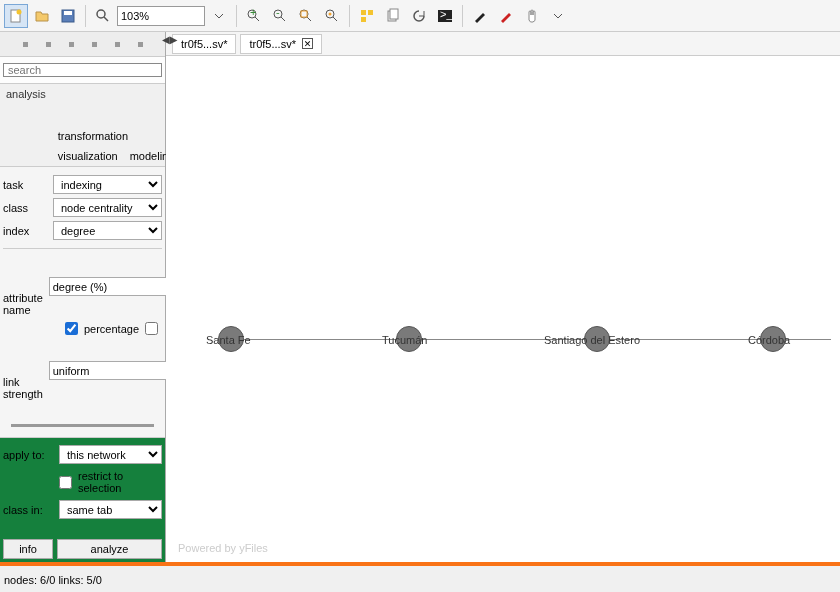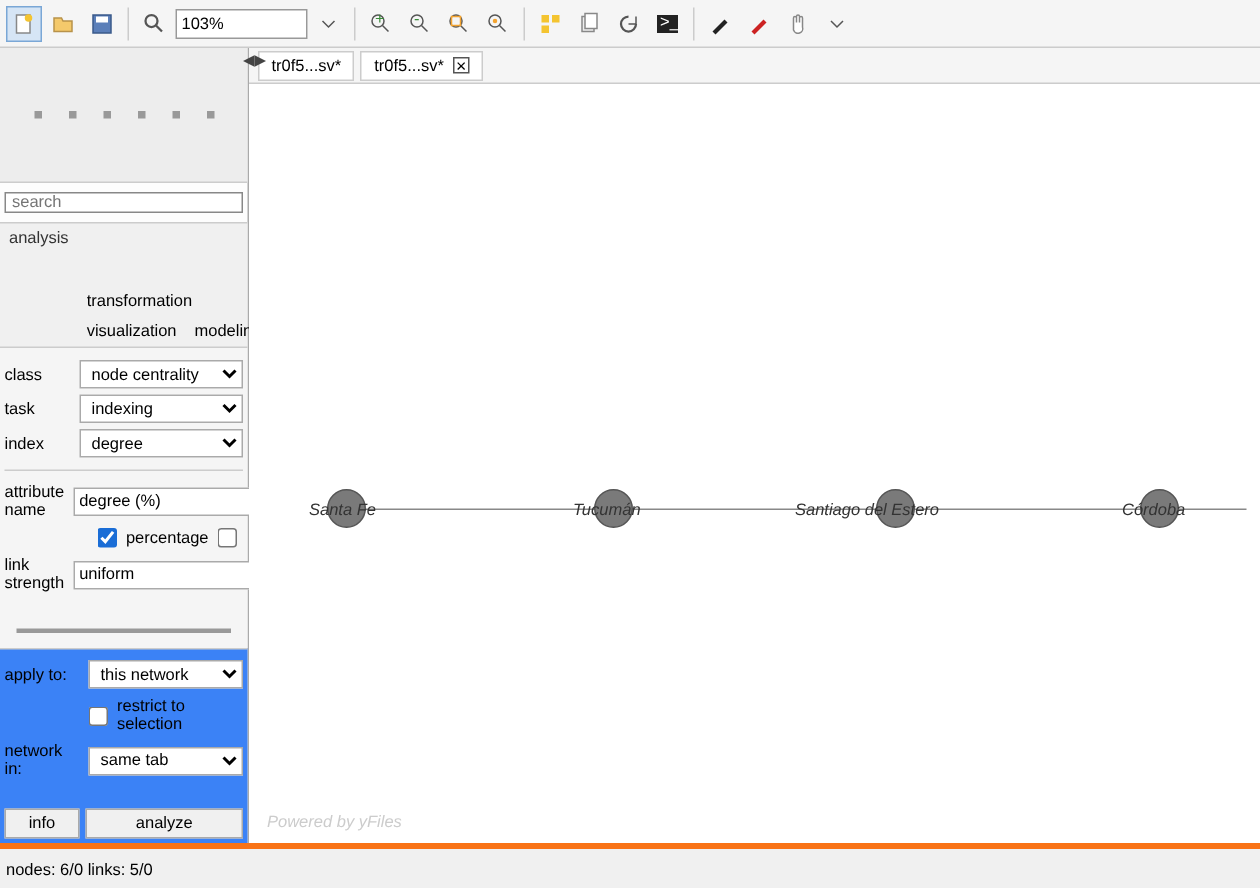--- a/index.html
+++ b/index.html
@@ -19,38 +19,38 @@
 .search-box { margin: 6px 3px; height: 20px; border: 1px solid #888; padding: 0 4px; font-size: 11px; }
 
 .tabs-row { display: flex; background: #f0f0f0; border-top: 1px solid #ccc; border-bottom: 1px solid #ccc; font-size: 10px; }
 .tab { padding: 4px 6px; cursor: pointer; }
 .tab.prefix { color: #333; }
 
 .form-area { padding: 4px 3px; background: #f5f5f5; }
 .form-row { display: flex; align-items: center; margin: 4px 0; gap: 6px; }
 .form-row label { width: 44px; font-size: 11px; }
 .form-row select, .form-row input[type=text] { flex: 1; height: 19px; border: 1px solid #aaa; font-size: 11px; padding: 0 3px; background: #fff; }
-.wide-label { width: 70px !important; font-size: 10px; }
+.wide-label { width: 70px !important; font-size: 10px; margin-top: 35px; }
 
 .sep-line { height: 1px; background: #ccc; margin: 8px 0; }
 .chk-row { display: flex; align-items: center; justify-content: flex-end; gap: 6px; padding: 2px 4px; }
 .chk-row input[type=checkbox] { width: 13px; height: 13px; }
 .scroll-hint { height: 3px; background: #999; margin: 24px 8px 6px 8px; }
 
-.bottom-form { border-top: 1px solid #ccc; padding: 3px; background: #3b82f6; }
+.bottom-form { border-top: 1px solid #ccc; padding: 3px; background: #15803d; }
 .btn-row { display: flex; gap: 4px; margin-top: 20px; }
 .btn-row button { flex: 1; height: 20px; border: 1px solid #aaa; background: #f0f0f0; font-size: 11px; cursor: pointer; }
 .btn-row button:first-child { flex: 0 0 50px; }
 
 .content { flex: 1; display: flex; flex-direction: column; position: relative; }
 .doc-tabs { height: 24px; background: #f5f5f5; border-bottom: 1px solid #ccc; display: flex; align-items: center; padding-left: 6px; position: relative; }
 .doc-tabs .resizer { position: absolute; left: -4px; top: 2px; font-size: 10px; color: #444; }
 .doc-tab { height: 20px; padding: 0 8px; display: flex; align-items: center; gap: 6px; border: 1px solid #ccc; background: #fff; margin-right: 4px; font-size: 10px; }
 .doc-tab .close { border: 1px solid #555; width: 11px; height: 11px; display: flex; align-items: center; justify-content: center; font-size: 9px; cursor: pointer; }
-.canvas { flex: 1; background: #fff; position: relative; font-style: italic; }
+.canvas { flex: 1; background: #fff; position: relative; }
 .node { position: absolute; width: 26px; height: 26px; border-radius: 50%; background: #7a7a7a; border: 1px solid #555; }
 .node-label { position: absolute; font-size: 11px; color: #333; white-space: nowrap; }
 .edge { position: absolute; height: 1px; background: #888; top: 283px; }
 .watermark { position: absolute; bottom: 8px; left: 12px; color: #ccc; font-size: 11px; }
 
 .statusbar { height: 32px; background: #f0f0f0; border-top: 4px solid #f97316; padding: 0 4px; font-size: 10px; display: flex; align-items: center; }
 
 svg { width: 16px; height: 16px; }
 </style>
 </head>
@@ -184,26 +184,26 @@
         </div>
         <div style="display:flex;">
           <div class="tab">visualization</div>
           <div class="tab">modeling</div>
         </div>
       </div>
     </div>
 
     <div class="form-area">
       <div class="form-row">
+        <label>task</label>
+        <select><option>indexing</option></select>
+      </div>
+      <div class="form-row">
         <label>class</label>
         <select><option>node centrality</option></select>
-      </div>
-      <div class="form-row">
-        <label>task</label>
-        <select><option>indexing</option></select>
       </div>
       <div class="form-row">
         <label>index</label>
         <select><option>degree</option></select>
       </div>
       <div class="sep-line"></div>
       <div class="form-row">
         <label class="wide-label">attribute name</label>
         <input type="text" value="degree (%)" style="">
       </div>
@@ -222,21 +222,21 @@
     <div class="bottom-form">
       <div class="form-row">
         <label style="width:50px">apply to:</label>
         <select><option>this network</option></select>
       </div>
       <div class="chk-row" style="justify-content:flex-end;padding-left:56px;">
         <input type="checkbox" style="">
         <span>restrict to selection</span>
       </div>
       <div class="form-row">
-        <label style="width:50px">network in:</label>
+        <label style="width:50px">class in:</label>
         <select><option>same tab</option></select>
       </div>
       <div class="btn-row">
         <button>info</button>
         <button>analyze</button>
       </div>
     </div>
   </div>
 
   <div class="content">
@@ -250,21 +250,21 @@
         <span class="close">✕</span>
       </div>
     </div>
     <div class="canvas">
       <div class="edge" style="left:65px;width:600px;"></div>
       <div class="node" style="left:52px;top:270px;"></div>
       <div class="node-label" style="left:40px;top:278px;">Santa Fe</div>
       <div class="node" style="left:230px;top:270px;"></div>
       <div class="node-label" style="left:216px;top:278px;">Tucumán</div>
       <div class="node" style="left:418px;top:270px;"></div>
-      <div class="node-label" style="left:364px;top:278px;">Santiago del Estero</div>
+      <div class="node-label" style="left:378px;top:278px;">Santiago del Estero</div>
       <div class="node" style="left:594px;top:270px;"></div>
       <div class="node-label" style="left:582px;top:278px;">Córdoba</div>
       <div class="watermark">Powered by yFiles</div>
     </div>
   </div>
 </div>
 
 <div class="statusbar">
   <span>nodes: 6/0  links: 5/0</span>
 </div>

